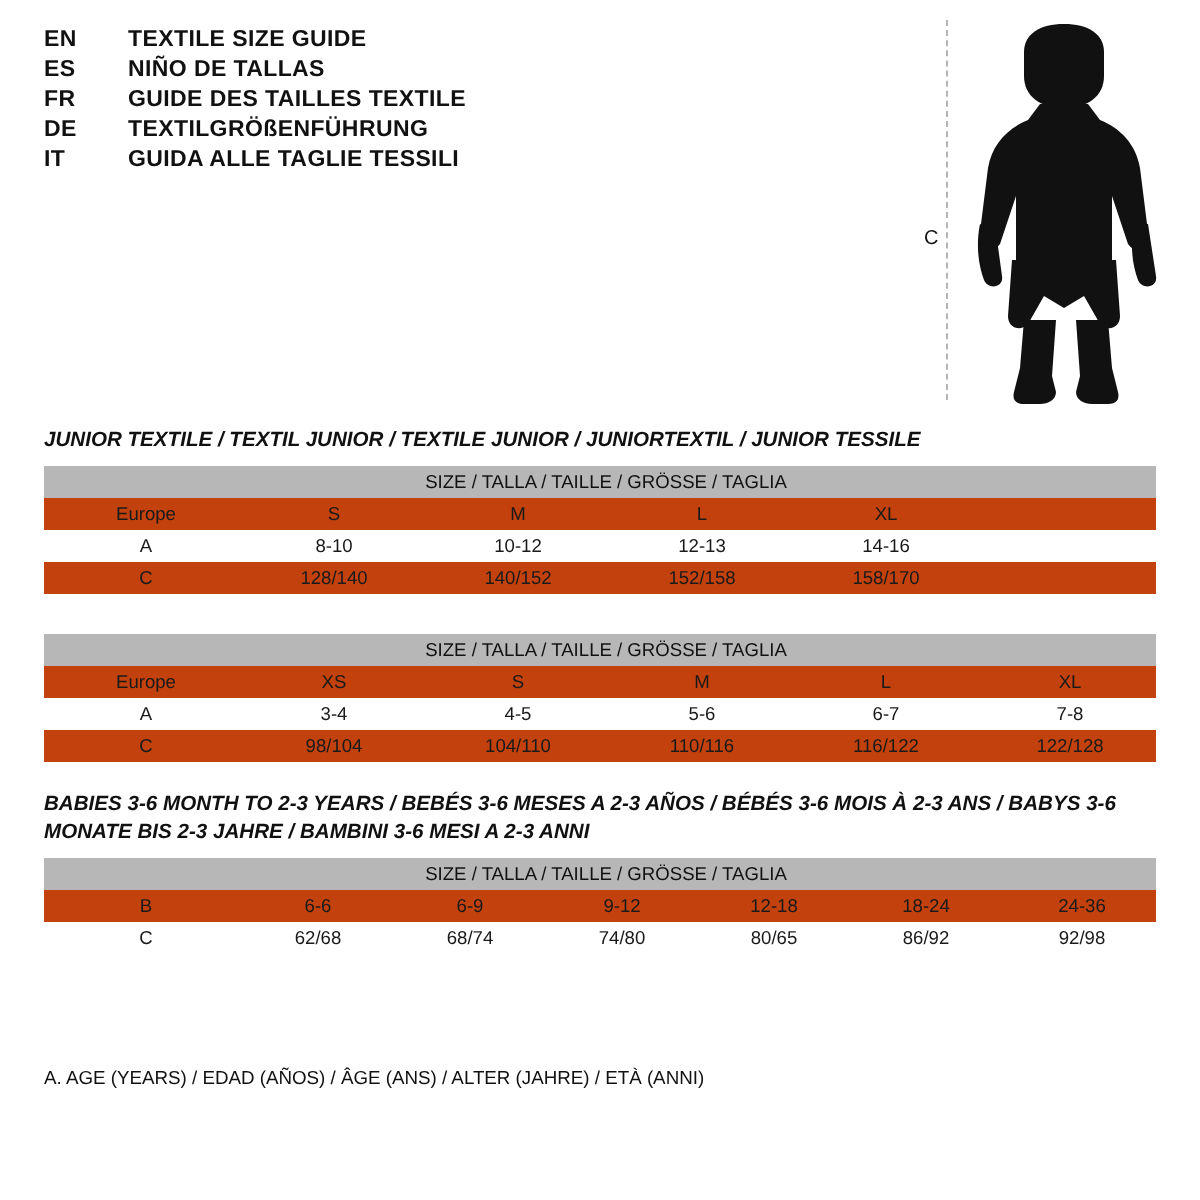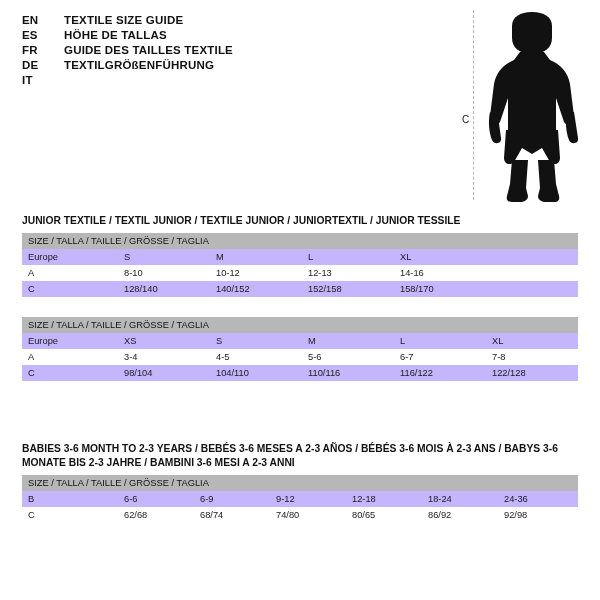--- a/index.html
+++ b/index.html
@@ -84,40 +84,42 @@
     position: absolute;
     left: 22px;
     width: 556px;
   }
   .sect-title {
     font-size: 10.3px;
     font-weight: bold;
     color: #111;
     margin-bottom: 5px;
     line-height: 1.35;
+    font-style: italic;
   }
   table.size {
     border-collapse: collapse;
     width: 100%;
     table-layout: fixed;
   }
   table.size td {
     font-size: 9.3px;
     color: #1a1a1a;
     padding: 3px 0 3px 6px;
     vertical-align: middle;
+    text-align: center;
   }
   tr.band td {
     background: #b7b7b7;
     font-size: 9.3px;
     color: #111;
     padding: 3px 0 3px 6px;
   }
   tr.shade td {
-    background: #c4b5fd;
+    background: #c2410c;
   }
   tr.plain td {
     background: #ffffff;
   }
 
   
   .footnotes {
     position: absolute;
     left: 22px;
     top: 531px;
@@ -134,32 +136,33 @@
 
 <div class="page">
 
   <div class="header">
     <div class="hdr-row">
       <span class="hdr-lang">EN</span>
       <span class="hdr-title">TEXTILE SIZE GUIDE</span>
     </div>
     <div class="hdr-row">
       <span class="hdr-lang">ES</span>
-      <span class="hdr-title">HÖHE DE TALLAS</span>
+      <span class="hdr-title">NIÑO DE TALLAS</span>
     </div>
     <div class="hdr-row">
       <span class="hdr-lang">FR</span>
       <span class="hdr-title">GUIDE DES TAILLES TEXTILE</span>
     </div>
     <div class="hdr-row">
       <span class="hdr-lang">DE</span>
       <span class="hdr-title">TEXTILGRÖßENFÜHRUNG</span>
     </div>
     <div class="hdr-row">
       <span class="hdr-lang">IT</span>
+      <span class="hdr-title">GUIDA ALLE TAGLIE TESSILI</span>
     </div>
   </div>
 
   <div class="figure">
     <div class="dashline"></div>
     <div class="c-label">C</div>
     <div class="silhouette">
       <svg width="104" height="190" viewBox="0 0 104 190" xmlns="http://www.w3.org/2000/svg">
         <g fill="#111111">
 
@@ -259,21 +262,21 @@
           <td>98/104</td>
           <td>104/110</td>
           <td>110/116</td>
           <td>116/122</td>
           <td>122/128</td>
         </tr>
       </tbody>
     </table>
   </div>
 
-  <div class="section" style="top:442px;">
+  <div class="section" style="top:396px;">
     <div class="sect-title">BABIES 3-6 MONTH TO 2-3 YEARS / BEBÉS 3-6 MESES A 2-3 AÑOS / BÉBÉS 3-6 MOIS À 2-3 ANS / BABYS 3-6 MONATE BIS 2-3 JAHRE / BAMBINI 3-6 MESI A 2-3 ANNI</div>
     <table class="size">
       <colgroup>
         <col style="width:96px">
           <col style="width:76px">
           <col style="width:76px">
           <col style="width:76px">
           <col style="width:76px">
           <col style="width:76px">
           <col>
@@ -298,15 +301,16 @@
           <td>74/80</td>
           <td>80/65</td>
           <td>86/92</td>
           <td>92/98</td>
         </tr>
       </tbody>
     </table>
   </div>
 
   <div class="footnotes">
+    <div>A. AGE (YEARS) / EDAD (AÑOS) / ÂGE (ANS) / ALTER (JAHRE) / ETÀ (ANNI)</div>
   </div>
 
 </div>
 
 </body></html>

